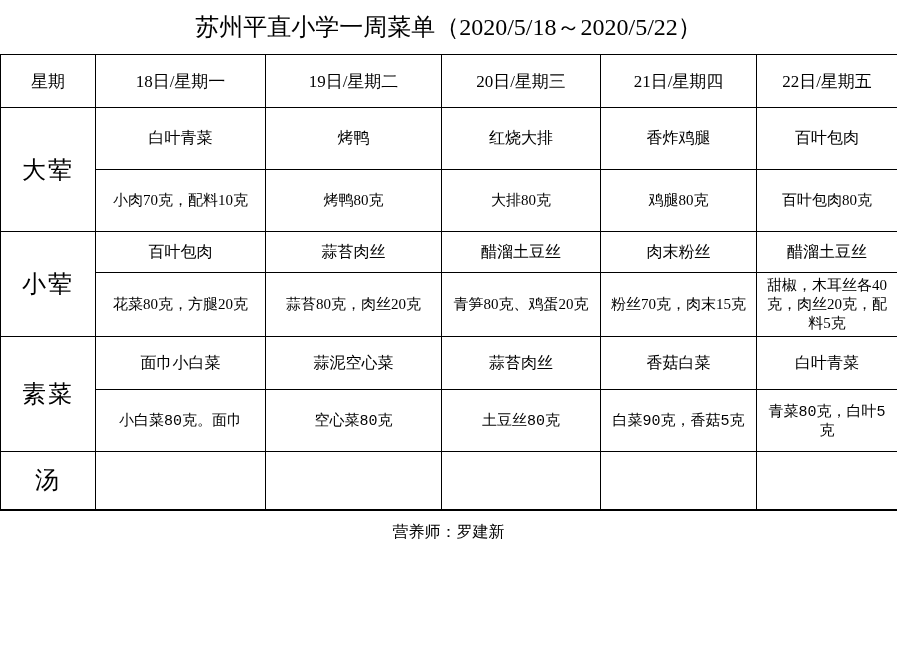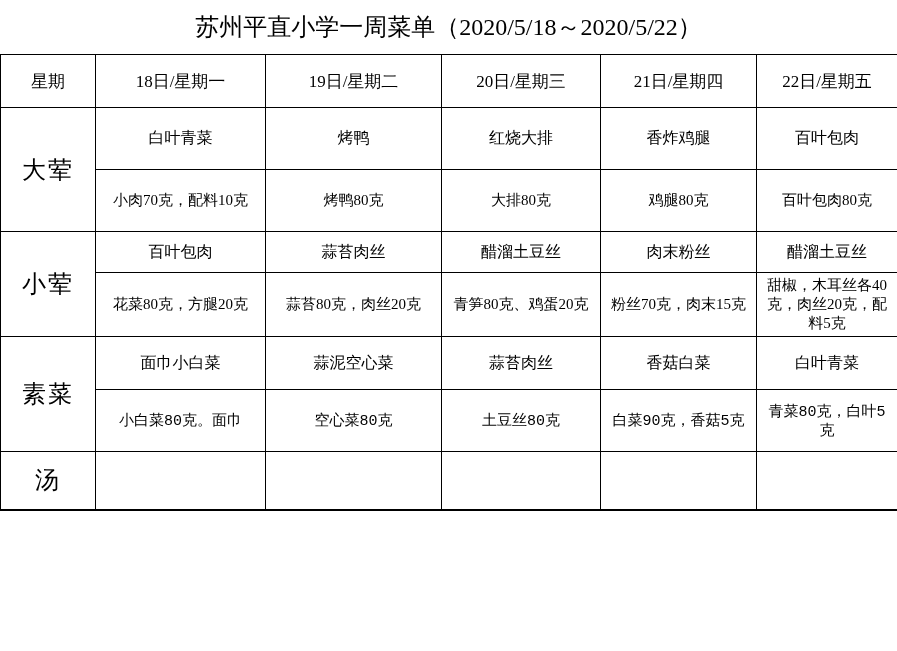--- a/index.html
+++ b/index.html
@@ -126,14 +126,15 @@
       <td class="cat">汤</td>
       <td class="dish"></td>
       <td class="dish"></td>
       <td class="dish"></td>
       <td class="dish"></td>
       <td class="dish"></td>
     </tr>
   </tbody>
     </table>
 
+  <div class="footer-row">营养师：罗建新</div>
 
 </div>
 
 </body></html>

